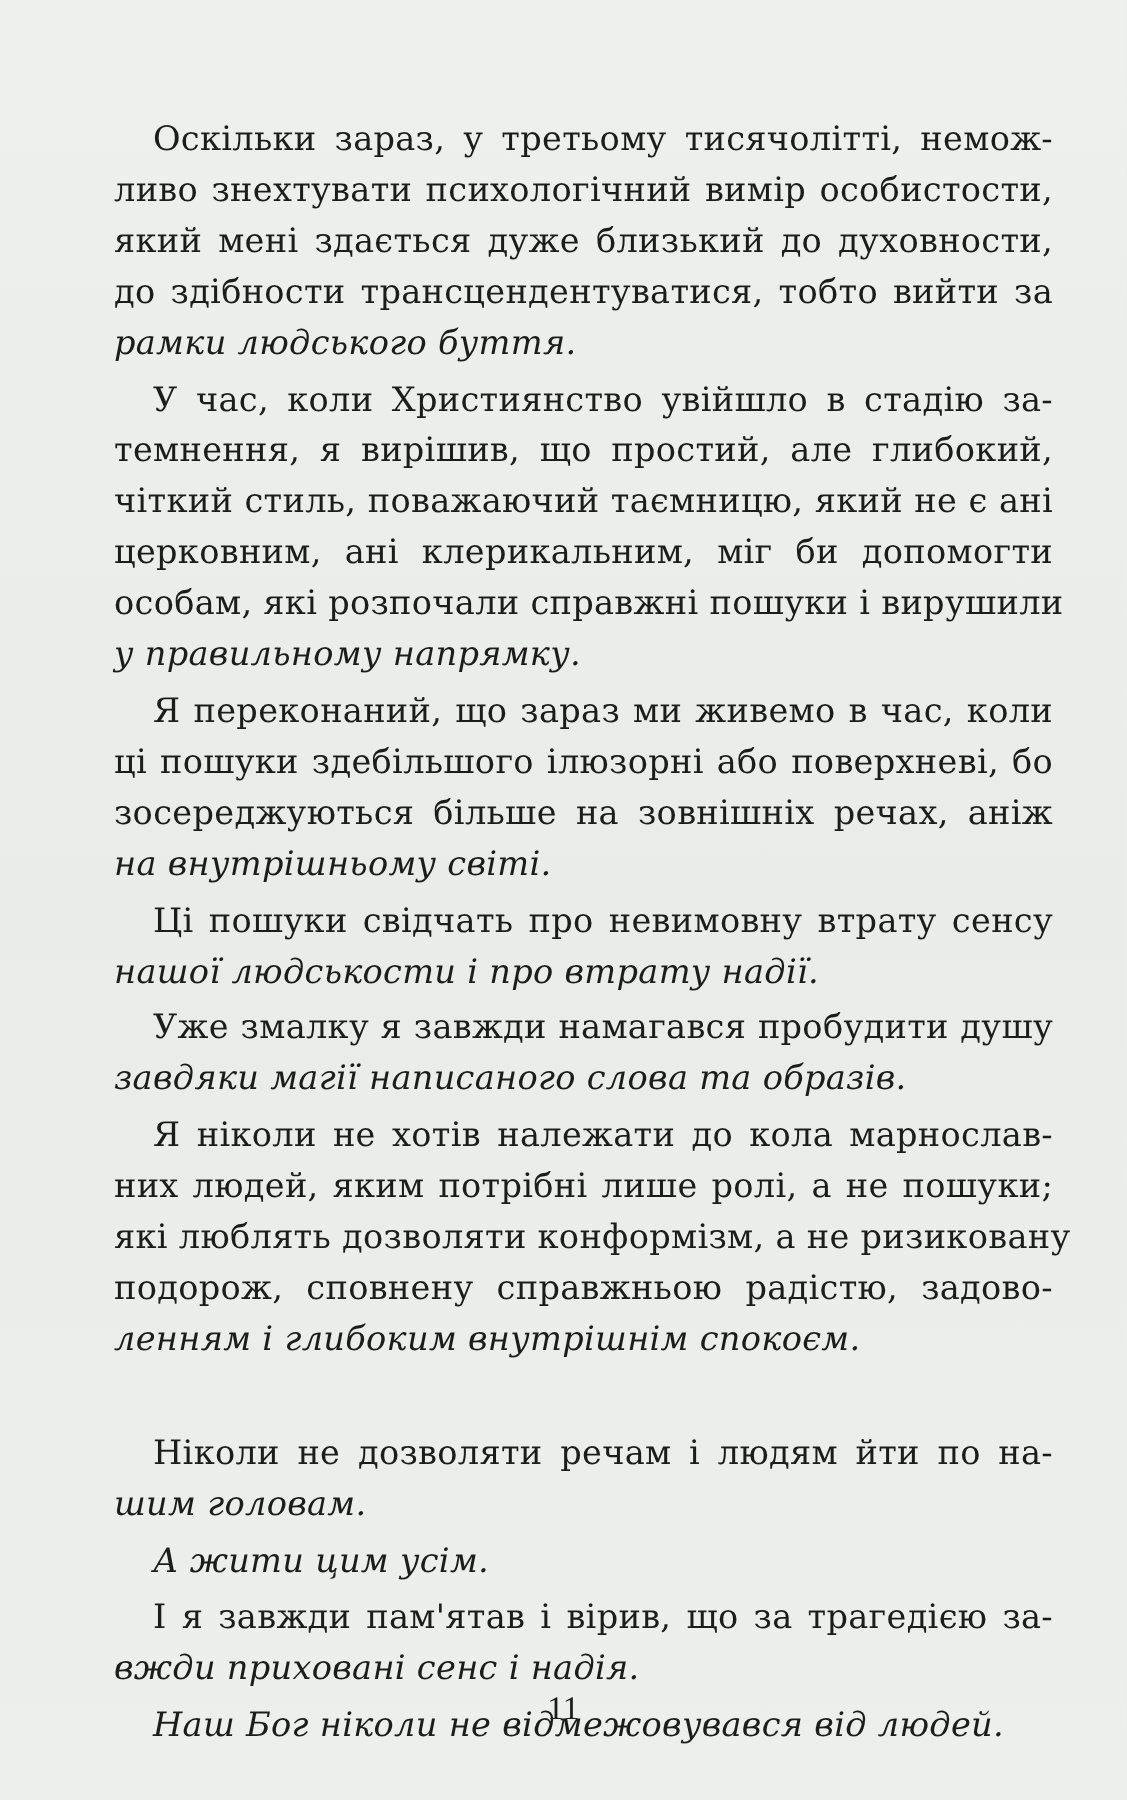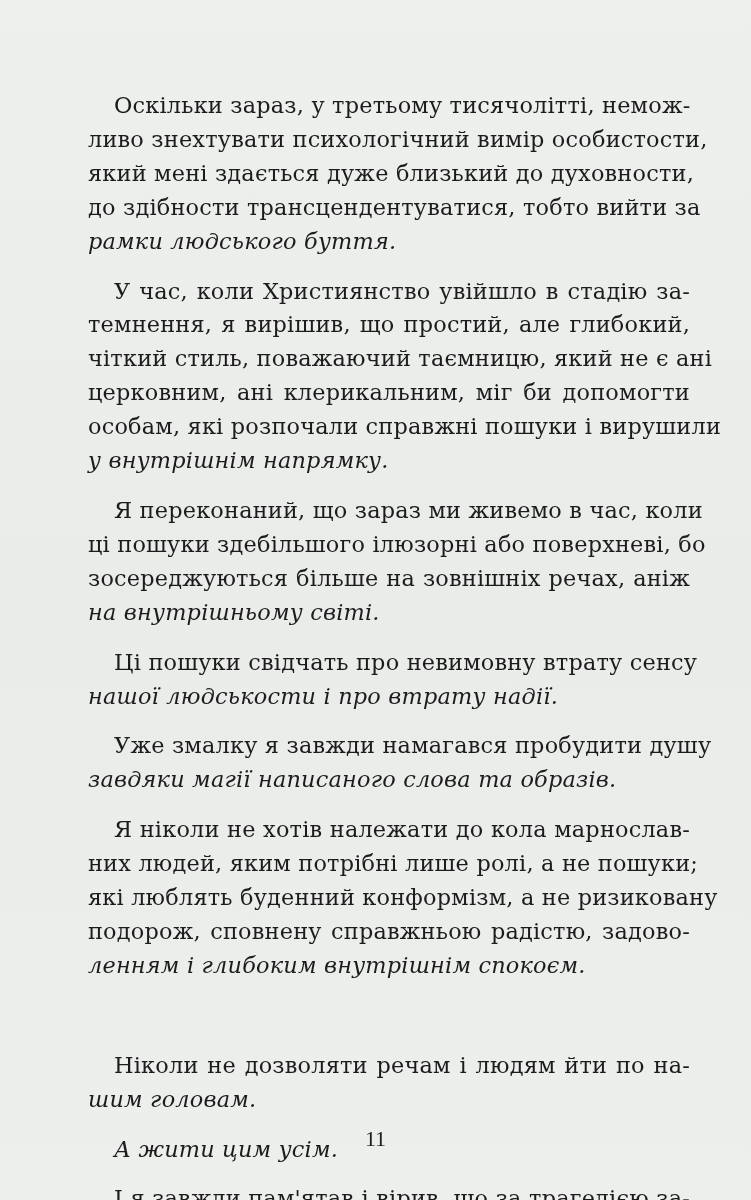--- a/index.html
+++ b/index.html
@@ -24,21 +24,21 @@
       left: 72px;
       top: 73px;
       width: 634px;
       font-family: "DejaVu Serif", "Liberation Serif", serif;
       font-size: 22.4px;
       line-height: 33.9px;
       color: #1c1c1c;
       letter-spacing: 0.2px;
     }
     .para {
-      margin: 16px;
+      margin: 4px;
       text-align: justify;
       text-align-last: left;
     }
     .line {
       display: block;
       white-space: nowrap;
       text-align-last: justify;
       text-align: justify;
     }
     .line.last {
@@ -75,21 +75,21 @@
       <span class="line">до здібности трансцендентуватися, тобто вийти за</span>
       <span class="line last">рамки людського буття.</span>
     </p>
 
     <p class="para">
       <span class="line indent">У час, коли Християнство увійшло в стадію за-</span>
       <span class="line">темнення, я вирішив, що простий, але глибокий,</span>
       <span class="line">чіткий стиль, поважаючий таємницю, який не є ані</span>
       <span class="line">церковним, ані клерикальним, міг би допомогти</span>
       <span class="line">особам, які розпочали справжні пошуки і вирушили</span>
-      <span class="line last">у внутрішнім напрямку.</span>
+      <span class="line last">у правильному напрямку.</span>
     </p>
 
     <p class="para">
       <span class="line indent">Я переконаний, що зараз ми живемо в час, коли</span>
       <span class="line">ці пошуки здебільшого ілюзорні або поверхневі, бо</span>
       <span class="line">зосереджуються більше на зовнішніх речах, аніж</span>
       <span class="line last">на внутрішньому світі.</span>
     </p>
 
     <p class="para">
@@ -98,21 +98,21 @@
     </p>
 
     <p class="para">
       <span class="line indent">Уже змалку я завжди намагався пробудити душу</span>
       <span class="line last">завдяки магії написаного слова та образів.</span>
     </p>
 
     <p class="para">
       <span class="line indent">Я ніколи не хотів належати до кола марнослав-</span>
       <span class="line">них людей, яким потрібні лише ролі, а не пошуки;</span>
-      <span class="line">які люблять буденний конформізм, а не ризиковану</span>
+      <span class="line">які люблять дозволяти конформізм, а не ризиковану</span>
       <span class="line">подорож, сповнену справжньою радістю, задово-</span>
       <span class="line last">ленням і глибоким внутрішнім спокоєм.</span>
     </p>
 
     <div class="gap"></div>
 
     <p class="para">
     </p>
 
     <p class="para">

